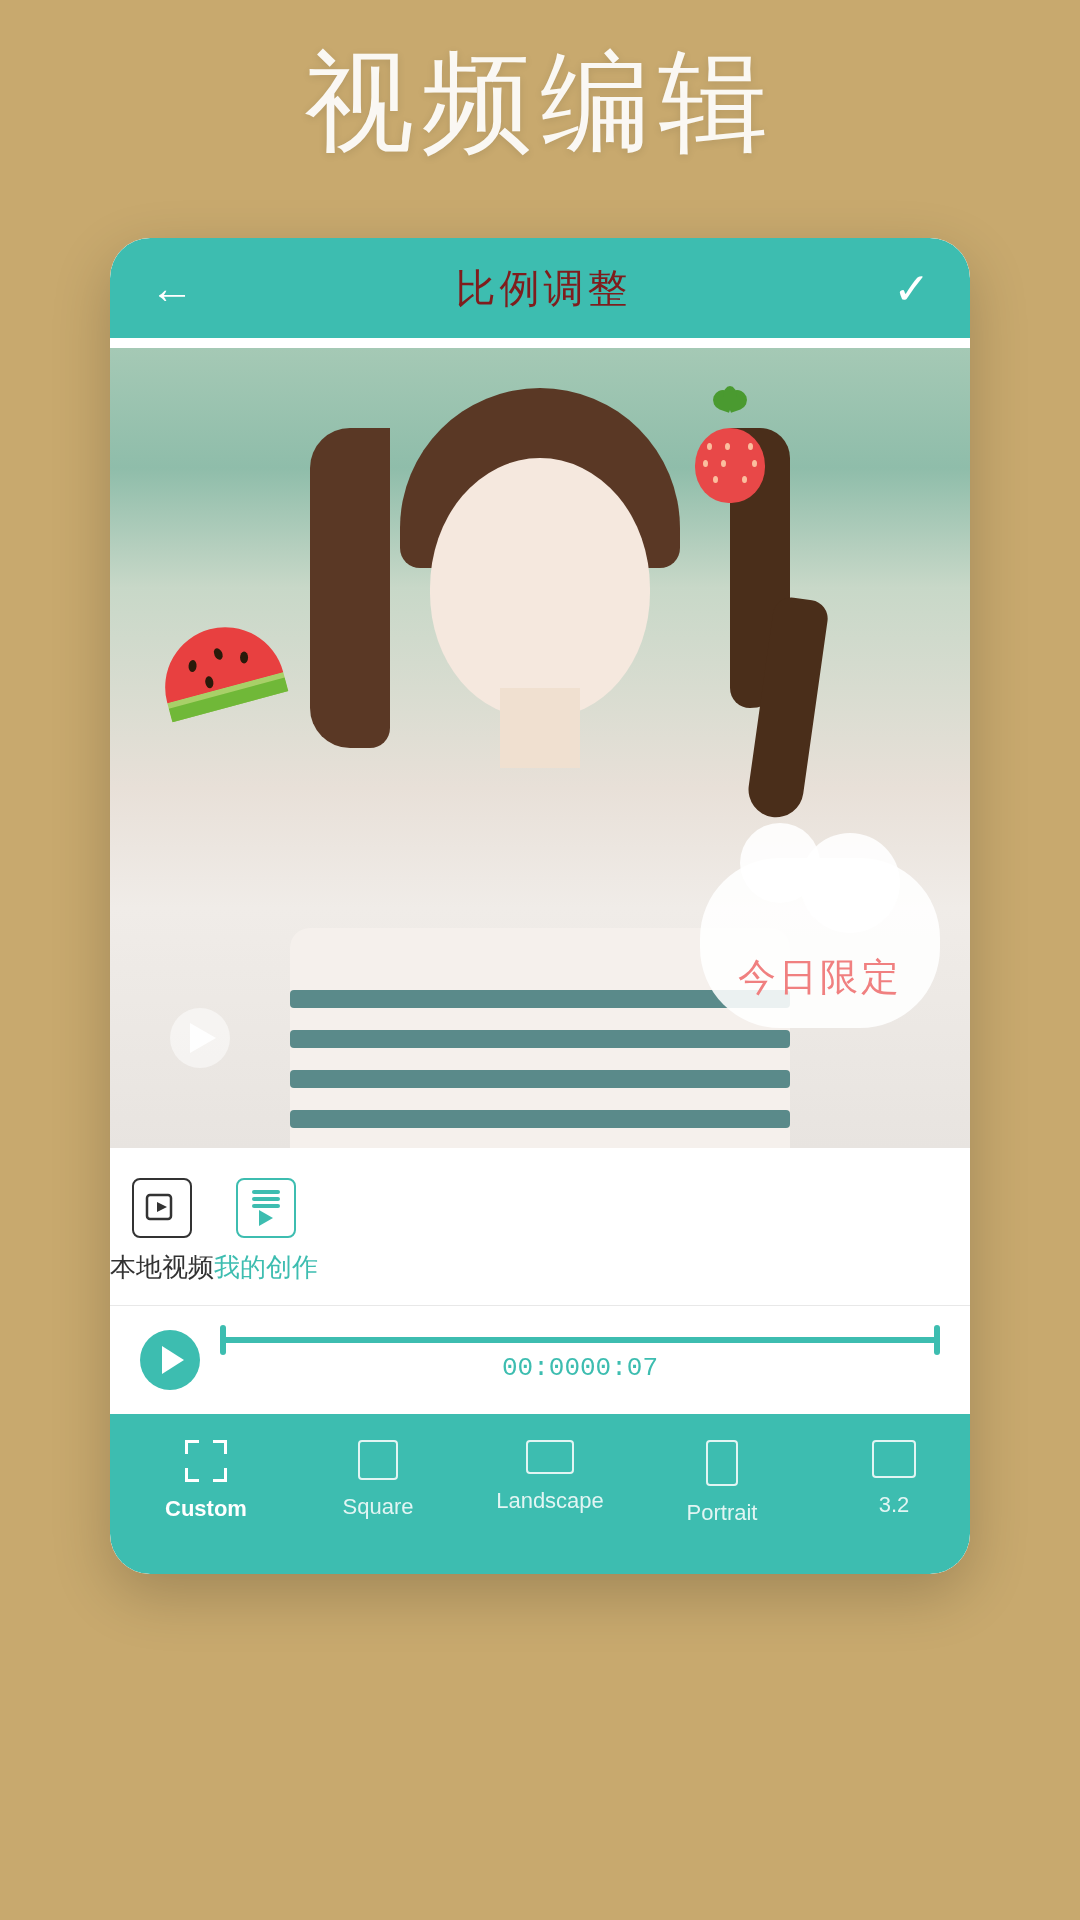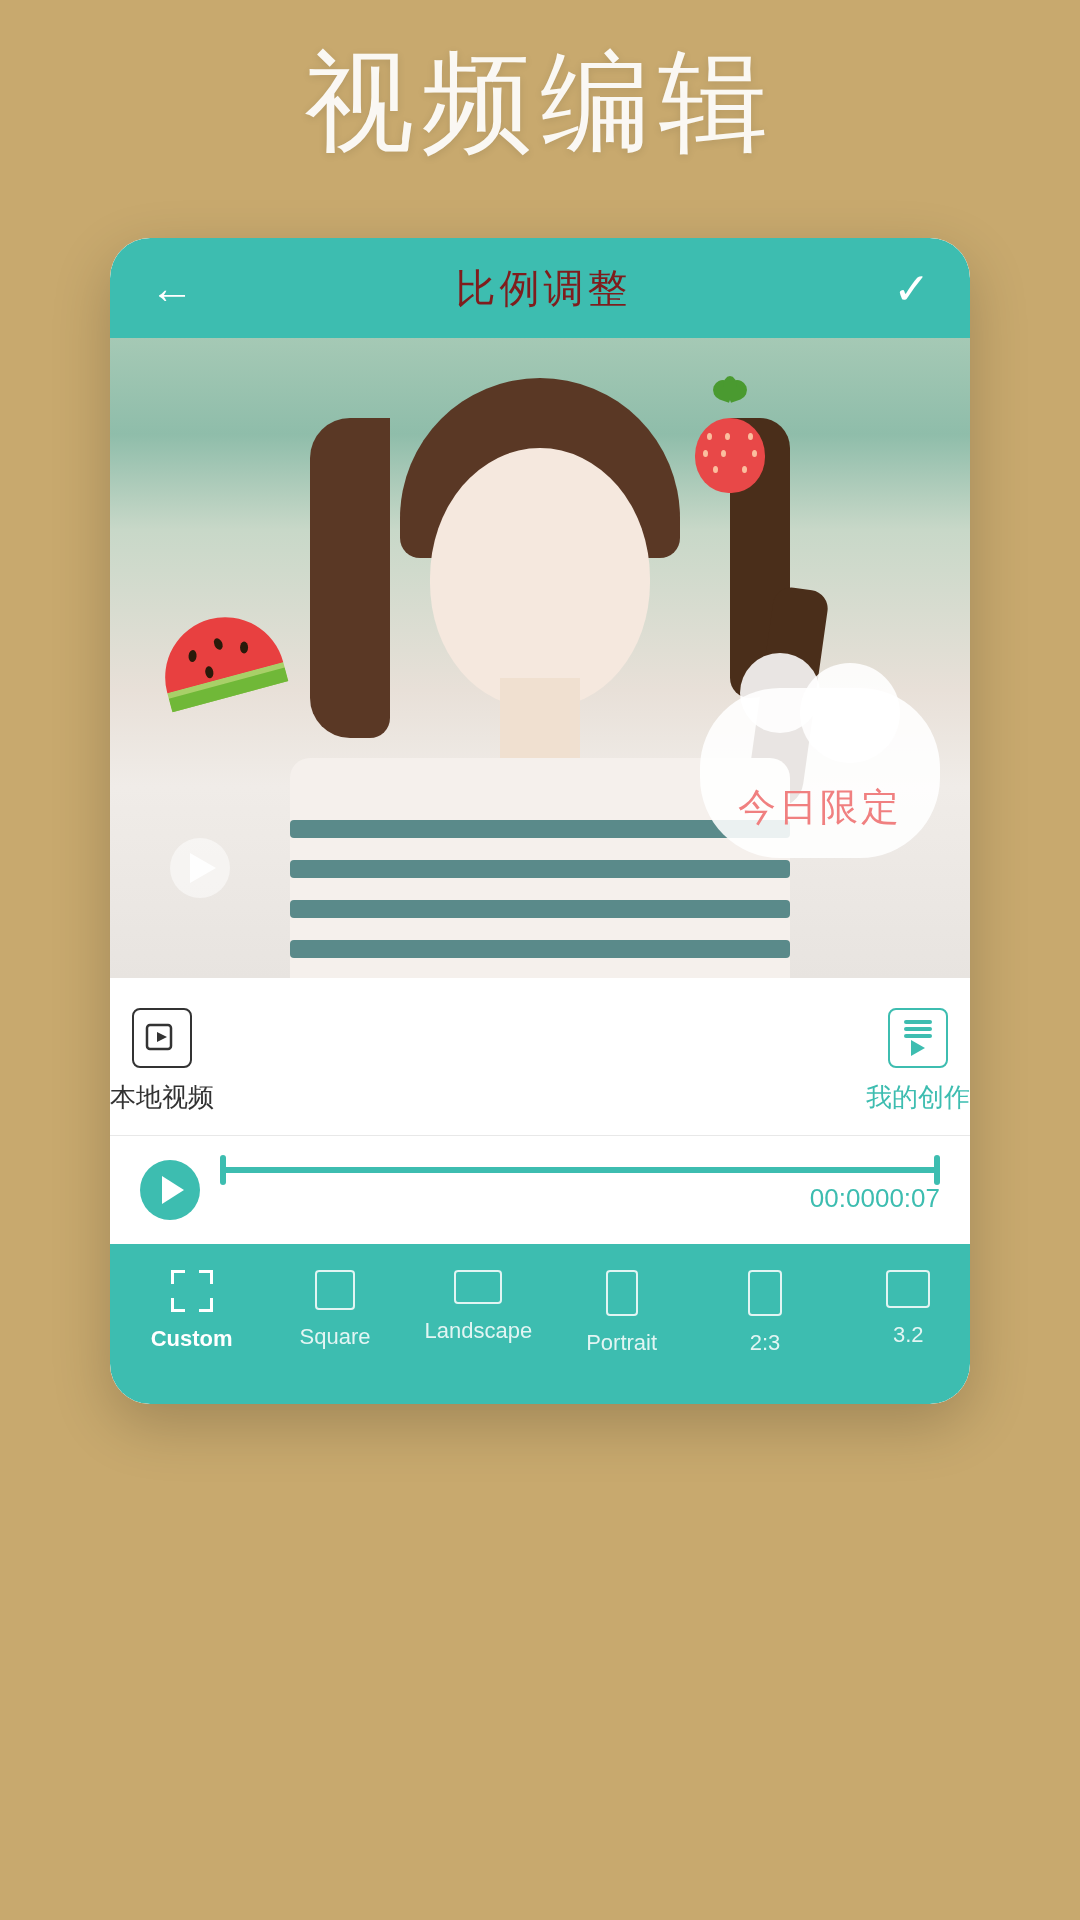--- a/index.html
+++ b/index.html
@@ -64,24 +64,25 @@
     }
     .header-check-icon {
       color: white;
       font-size: 44px;
       cursor: pointer;
     }
 
     
     .video-area {
       width: 100%;
-      height: 640px;
+      height: 800px;
       background: linear-gradient(135deg, #a8d8b0 0%, #7ec8c0 30%, #b8d4a8 60%, #8ec8b8 100%);
       position: relative;
       overflow: hidden;
+      margin-top: 10px;
     }
 
     
     .girl-portrait {
       position: absolute;
       top: 0; left: 0; right: 0; bottom: 0;
       background: linear-gradient(to bottom,
         #a5c9b5 0%,
         #8fbdaa 15%,
         #c8d8c8 30%,
@@ -371,21 +372,21 @@
       border-bottom: 15px solid transparent;
       border-left: 26px solid rgba(255,255,255,0.9);
       margin-left: 6px;
     }
 
     
     .controls-area {
       background: #fff;
       padding: 30px 0 20px;
       display: flex;
-      justify-content: space-between;
+      justify-content: flex-start;
       align-items: flex-start;
       border-bottom: 1px solid #e8e8e8;
     }
     .control-item {
       display: flex;
       flex-direction: column;
       align-items: center;
       gap: 12px;
       cursor: pointer;
     }
@@ -489,21 +490,22 @@
       right: 0;
       top: 50%;
       transform: translateY(-50%);
       width: 6px;
       height: 30px;
       background: #3dbdb0;
       border-radius: 3px;
     }
     .timeline-times {
       display: flex;
-      justify-content: flex-end;
+      justify-content: center;
+      font-family: Liberation Mono, monospace;
     }
     .time-label {
       font-size: 26px;
       color: #3dbdb0;
       font-weight: 500;
     }
 
     
     .ratio-bar {
       background: #3dbdb0;
@@ -738,24 +740,20 @@
       <div class="ratio-item">
         <div class="ratio-icon landscape"></div>
         <span class="ratio-label">Landscape</span>
       </div>
 
       <div class="ratio-item">
         <div class="ratio-icon portrait"></div>
         <span class="ratio-label">Portrait</span>
       </div>
 
-      <div class="ratio-item">
-        <div class="ratio-icon r23"></div>
-        <span class="ratio-label">2:3</span>
-      </div>
 
       <div class="ratio-item">
         <div class="ratio-icon r32"></div>
         <span class="ratio-label">3.2</span>
       </div>
 
     </div>
 
   </div>
 </div>

